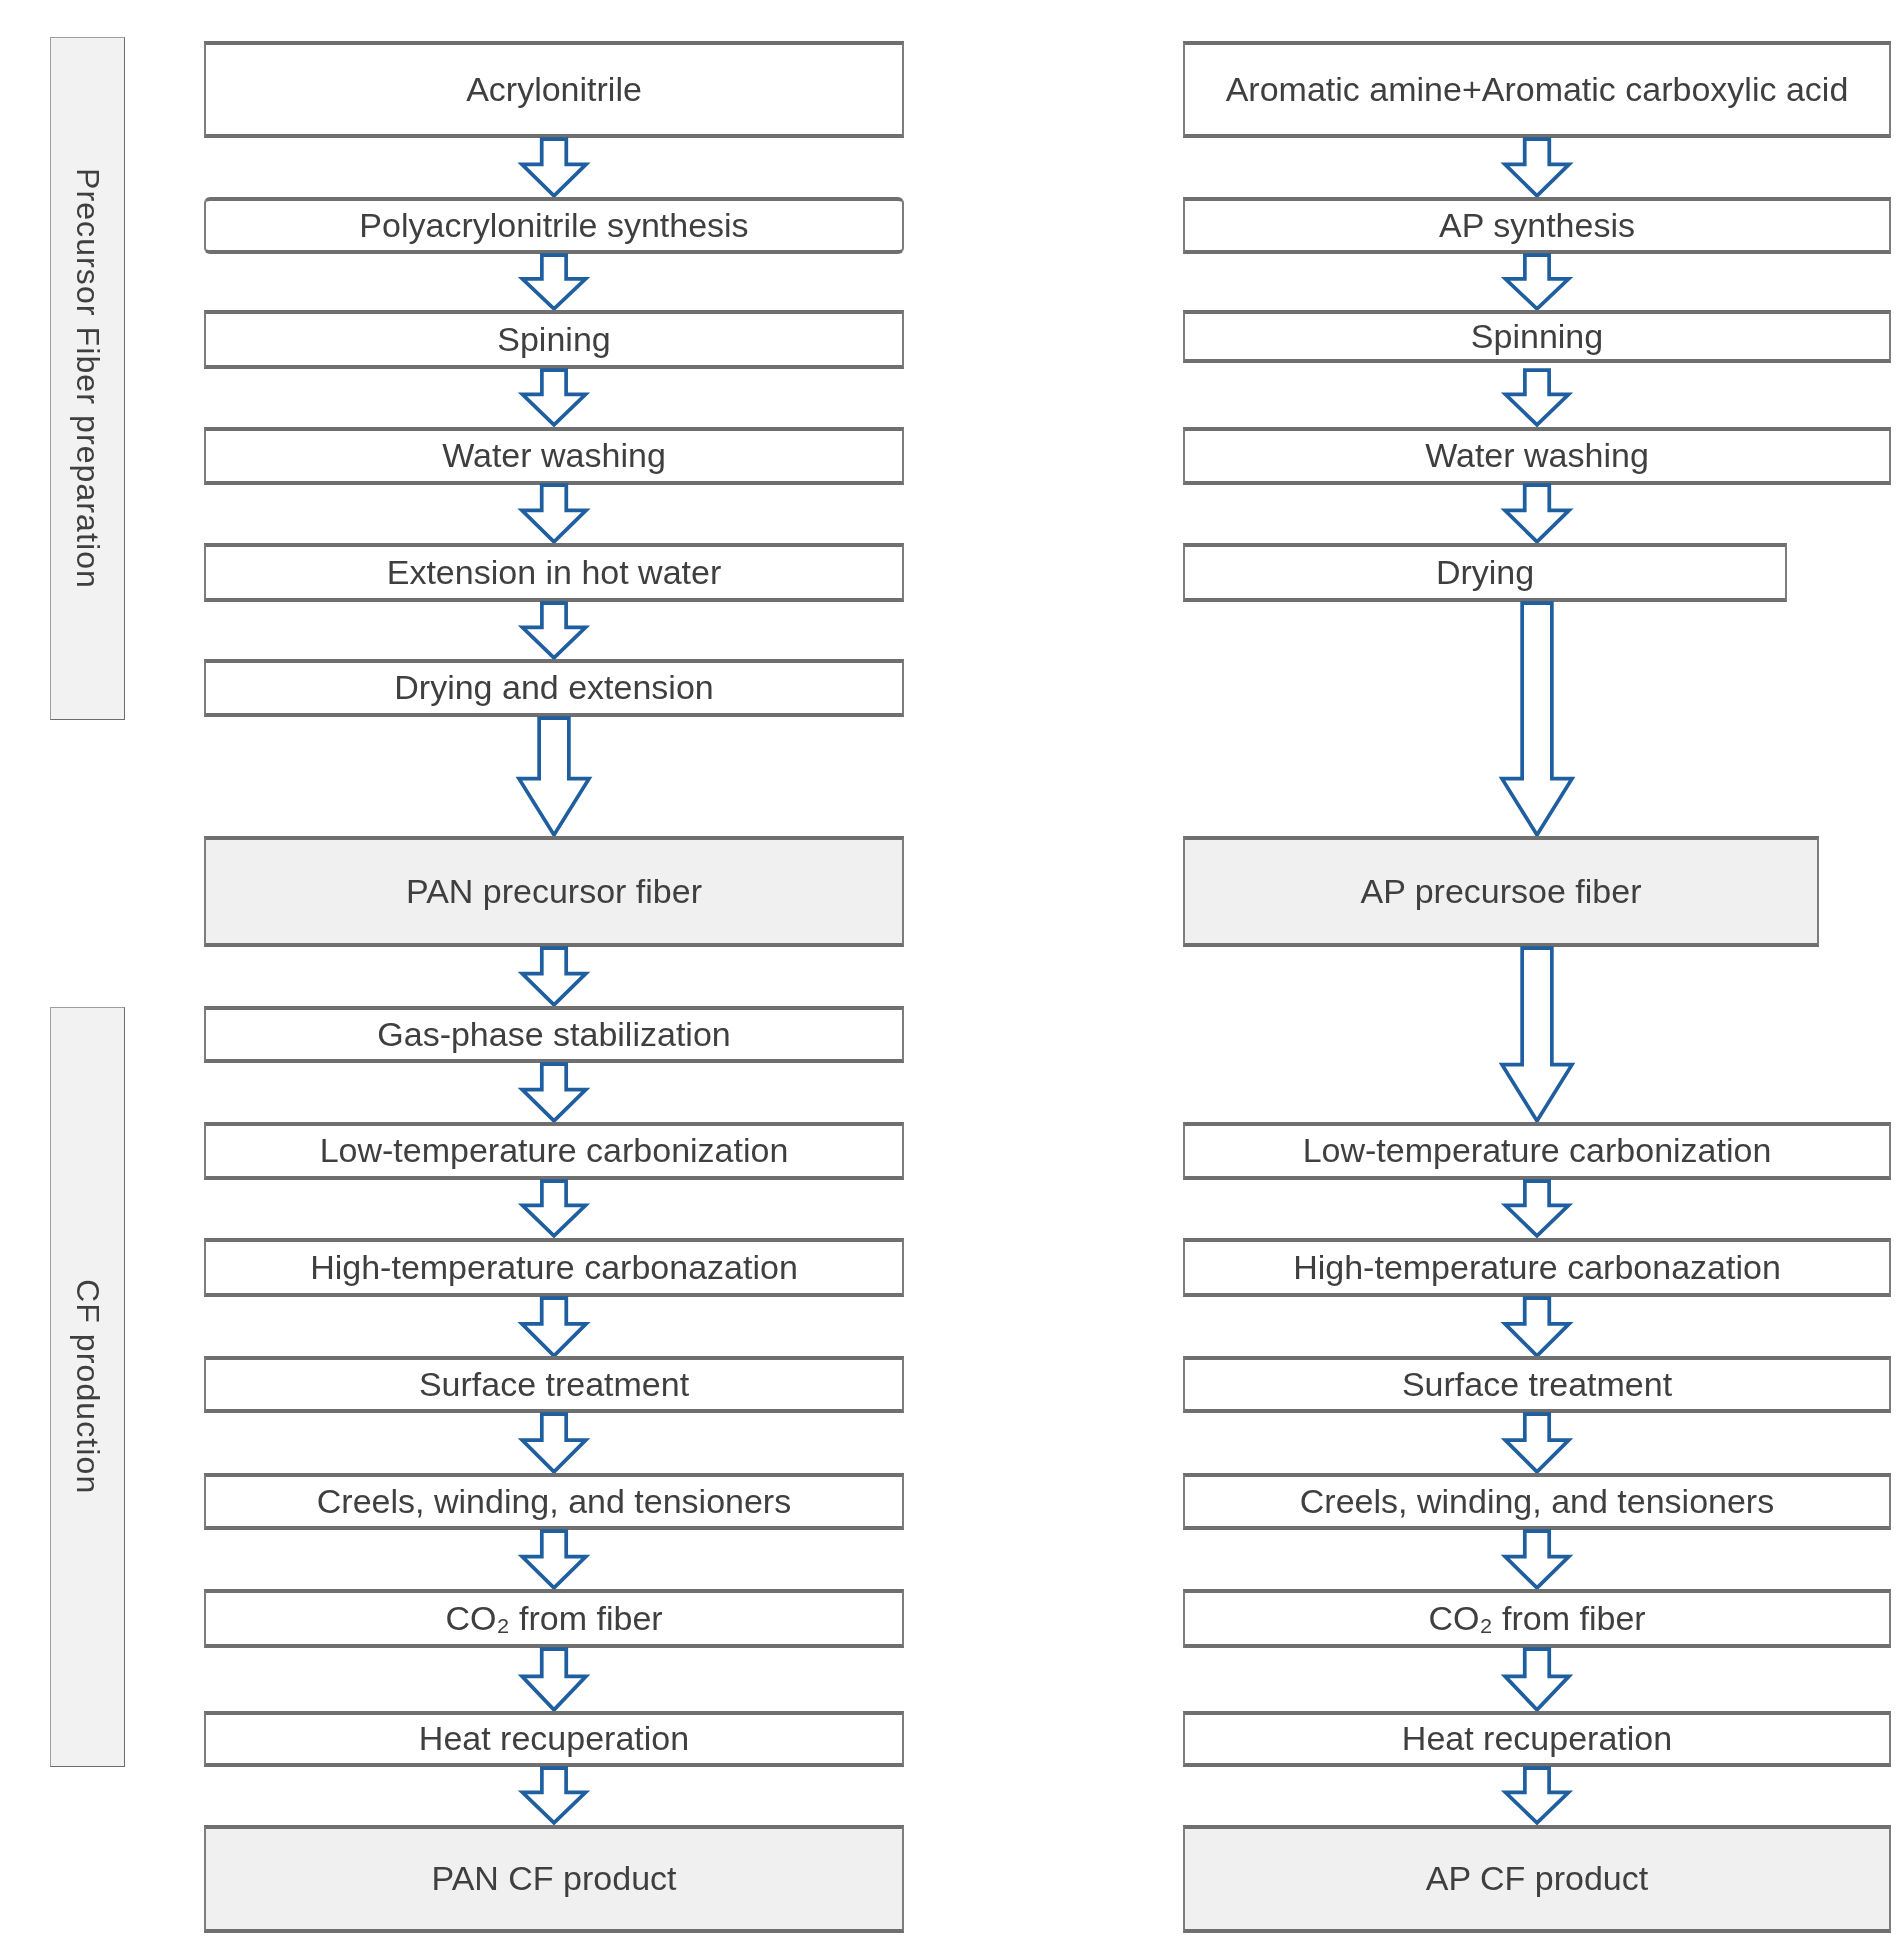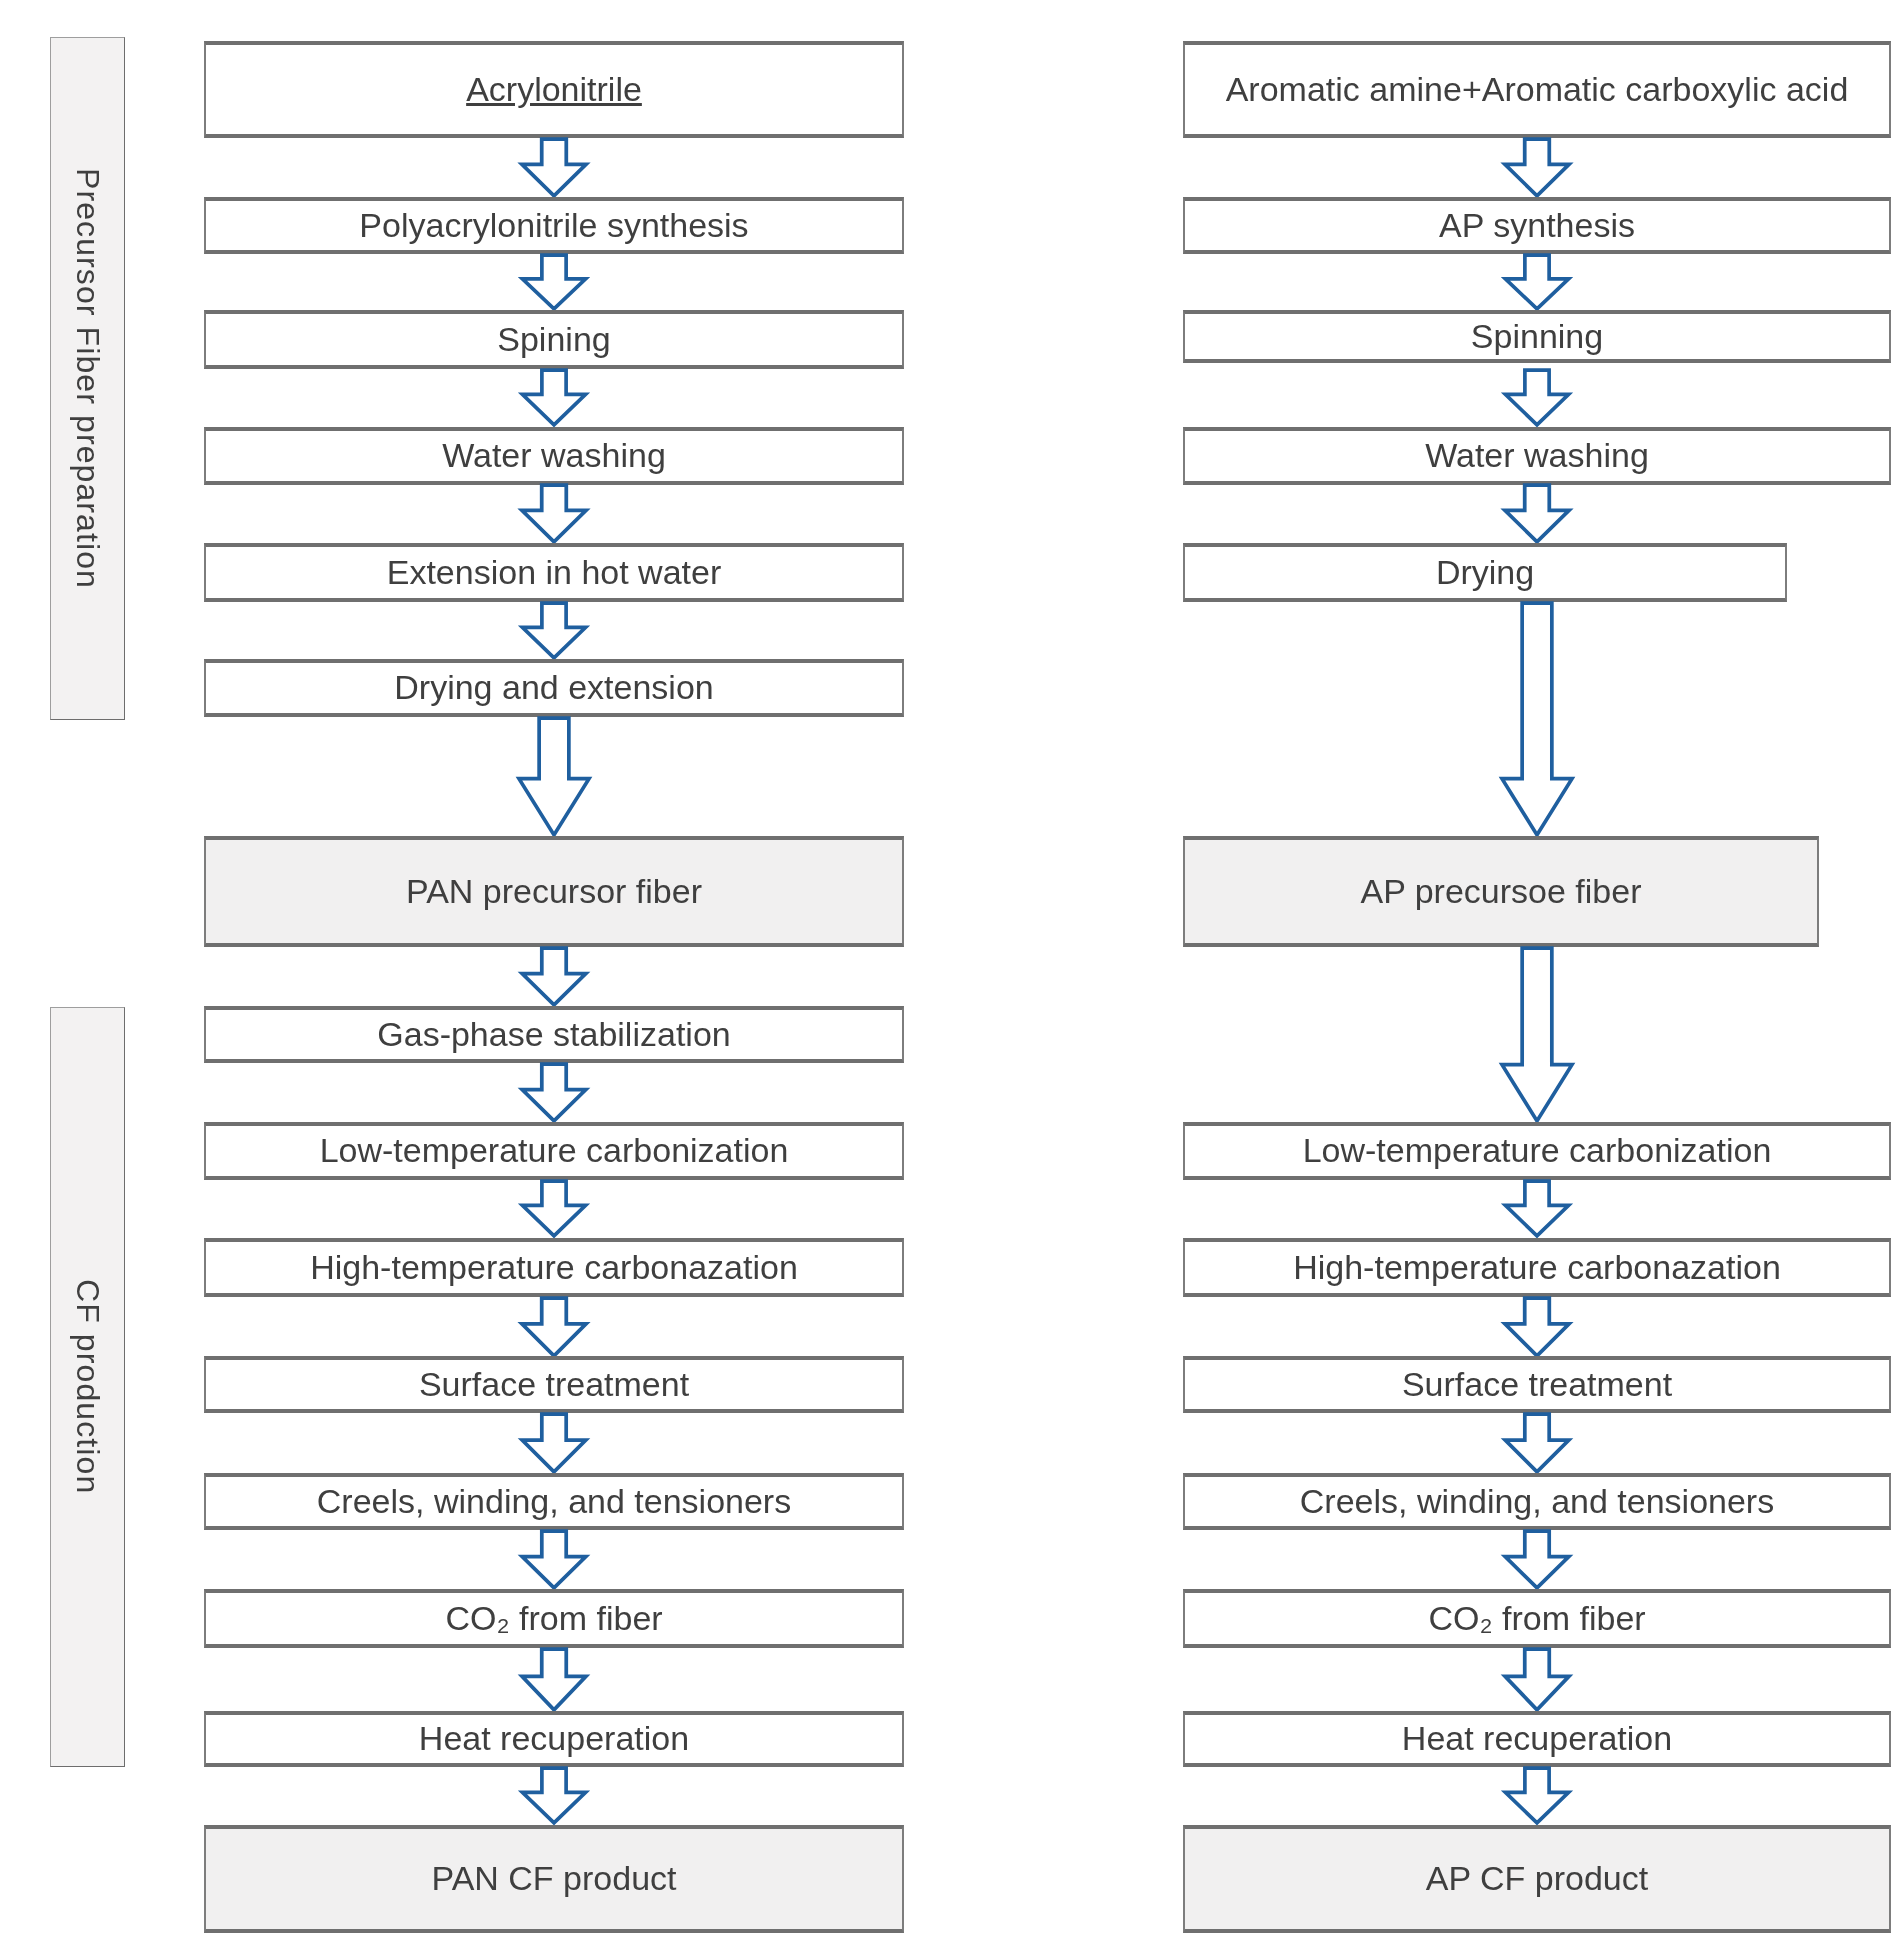--- a/index.html
+++ b/index.html
@@ -54,29 +54,29 @@
 
   <div class="side-label" id="side1" style="left:50px;top:37px;width:75px;height:683px;">
     <span>Precursor Fiber preparation</span>
   </div>
 
   <div class="side-label" id="side2" style="left:50px;top:1007px;width:75px;height:760px;">
     <span>CF production</span>
   </div>
 
   <div id="left-column">
-      <div class="box" style="left: 204px; top: 41px; width: 700px; height: 97px; text-decoration: underline;">
+      <div class="box" style="left: 204px; top: 41px; width: 700px; height: 97px;">
         <span>Acrylonitrile</span>
       </div>
       <div class="arrow" style="left: 515px; top: 137px; width: 78px; height: 61px;">
         <svg width="78" height="61" viewBox="0 0 146 114" xmlns="http://www.w3.org/2000/svg">
           <polygon points="50,4 96,4 96,51 133,51 73,110 13,51 50,51" fill="#ffffff" stroke="#1f5f9f" stroke-width="7" stroke-linejoin="miter"></polygon>
         </svg>
       </div>
-      <div class="box" style="left: 204px; top: 197px; width: 700px; height: 57px;">
+      <div class="box" style="left: 204px; top: 197px; width: 700px; height: 57px; border-radius: 6px;">
         <span>Polyacrylonitrile synthesis</span>
       </div>
       <div class="arrow" style="left: 515px; top: 253px; width: 78px; height: 58px;">
         <svg width="78" height="58" viewBox="0 0 146 110" xmlns="http://www.w3.org/2000/svg">
           <polygon points="50,4 96,4 96,49 133,49 73,106 13,49 50,49" fill="#ffffff" stroke="#1f5f9f" stroke-width="7" stroke-linejoin="miter"></polygon>
         </svg>
       </div>
       <div class="box" style="left: 204px; top: 310px; width: 700px; height: 59px;">
         <span>Spining</span>
       </div>

